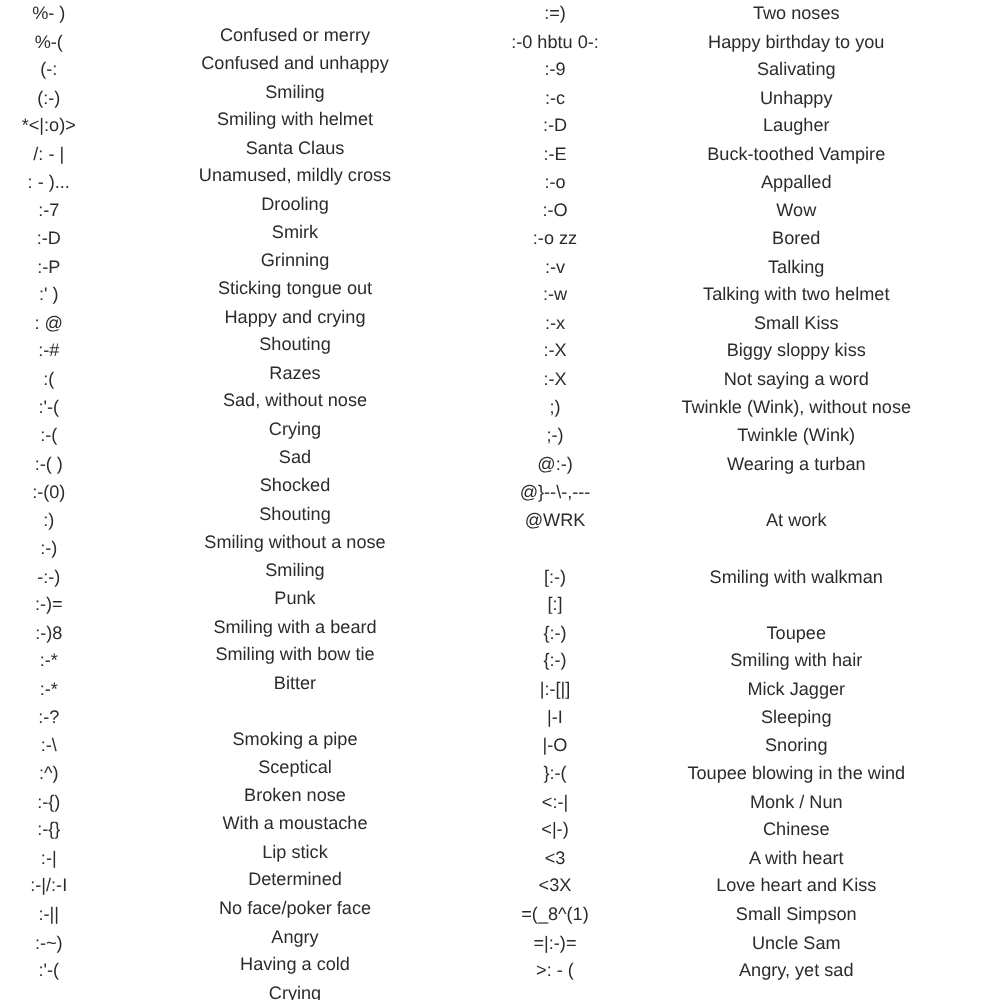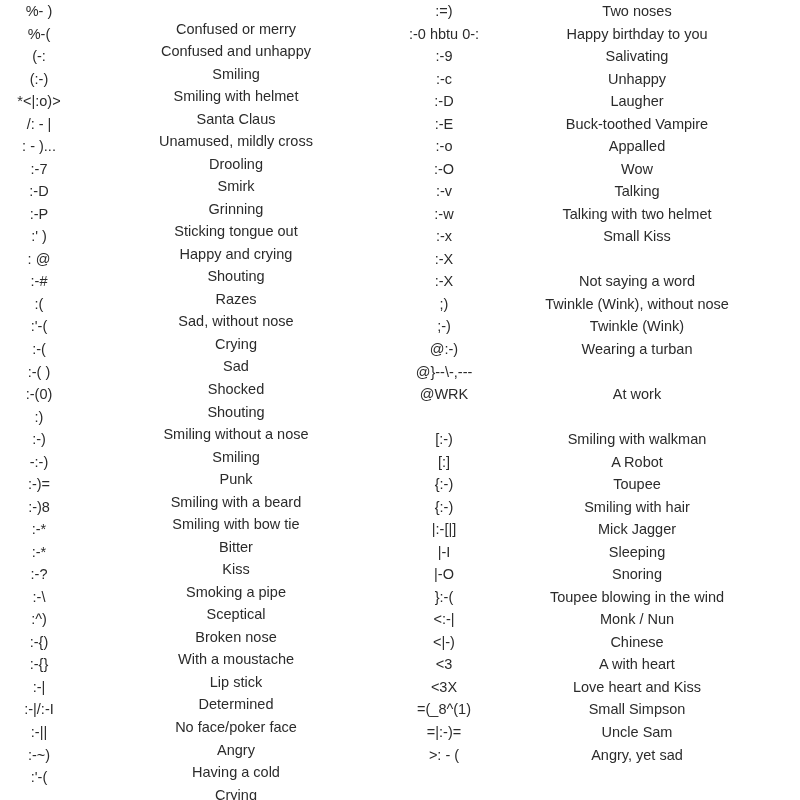--- a/index.html
+++ b/index.html
@@ -164,21 +164,20 @@
       <div class="row">
         <div class="cell-code">:-)8</div>
         <div class="cell-desc">Smiling with bow tie</div>
       </div>
       <div class="row">
         <div class="cell-code">:-*</div>
         <div class="cell-desc">Bitter</div>
       </div>
       <div class="row">
         <div class="cell-code">:-*</div>
-        <div class="cell-desc">Kiss</div>
       </div>
       <div class="row">
         <div class="cell-code">:-?</div>
         <div class="cell-desc">Smoking a pipe</div>
       </div>
       <div class="row">
         <div class="cell-code">:-\</div>
         <div class="cell-desc">Sceptical</div>
       </div>
       <div class="row">
@@ -241,33 +240,38 @@
       </div>
       <div class="row">
         <div class="cell-code">:-o</div>
         <div class="cell-desc">Appalled</div>
       </div>
       <div class="row">
         <div class="cell-code">:-O</div>
         <div class="cell-desc">Wow</div>
       </div>
       <div class="row">
+        <div class="cell-code">:-o zz</div>
+        <div class="cell-desc">Bored</div>
+      </div>
+      <div class="row">
         <div class="cell-code">:-v</div>
         <div class="cell-desc">Talking</div>
       </div>
       <div class="row">
         <div class="cell-code">:-w</div>
         <div class="cell-desc">Talking with two helmet</div>
       </div>
       <div class="row">
         <div class="cell-code">:-x</div>
         <div class="cell-desc">Small Kiss</div>
       </div>
       <div class="row">
         <div class="cell-code">:-X</div>
+        <div class="cell-desc">Biggy sloppy kiss</div>
       </div>
       <div class="row">
         <div class="cell-code">:-X</div>
         <div class="cell-desc">Not saying a word</div>
       </div>
       <div class="row">
         <div class="cell-code">;)</div>
         <div class="cell-desc">Twinkle (Wink), without nose</div>
       </div>
       <div class="row">
@@ -288,21 +292,20 @@
       <div class="row spacer-row">
         <div class="cell-code"></div>
         <div class="cell-desc"></div>
       </div>
       <div class="row">
         <div class="cell-code">[:-)</div>
         <div class="cell-desc">Smiling with walkman</div>
       </div>
       <div class="row">
         <div class="cell-code">[:]</div>
-        <div class="cell-desc">A Robot</div>
       </div>
       <div class="row">
         <div class="cell-code">{:-)</div>
         <div class="cell-desc">Toupee</div>
       </div>
       <div class="row">
         <div class="cell-code">{:-)</div>
         <div class="cell-desc">Smiling with hair</div>
       </div>
       <div class="row">

